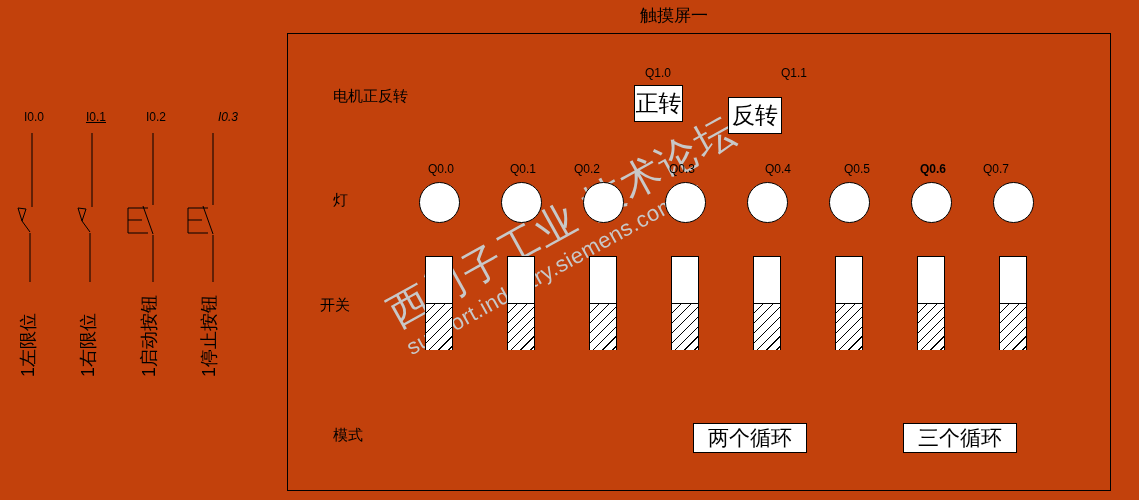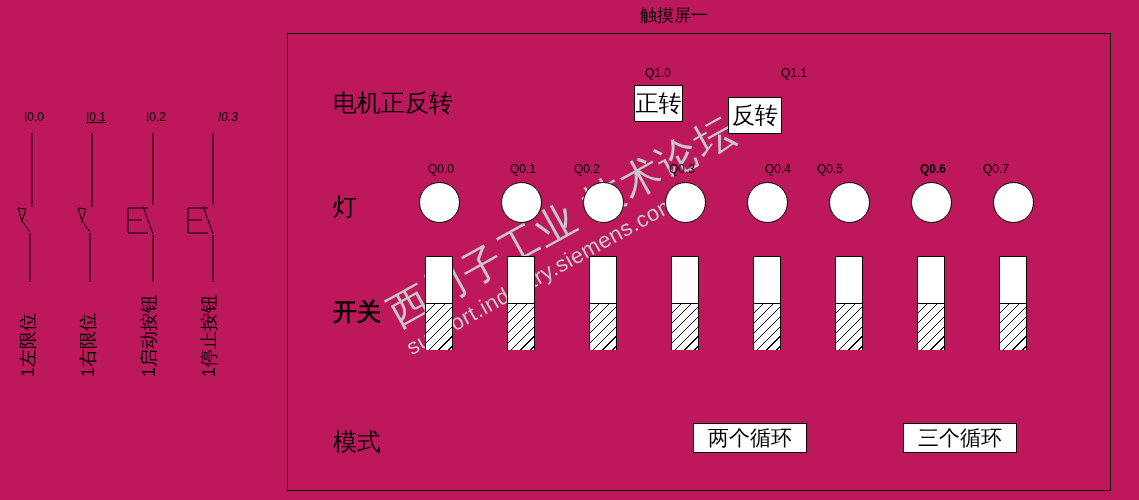--- a/index.html
+++ b/index.html
@@ -1,29 +1,29 @@
 <!DOCTYPE html>
 <html><head>
 <meta charset="utf-8">
 <style>
   html,body{margin:0;padding:0;background:#ffffff;}
   #canvas{
-    position:relative;width:1139px;height:500px;background:#be185d;overflow:hidden;
+    position:relative;width:1139px;height:500px;background:#c2410c;overflow:hidden;
     font-family:"Liberation Sans",sans-serif;color:#000;
   }
   .abs{position:absolute;}
   
   .title{left:640px;top:4px;width:90px;font-size:17px;letter-spacing:0px;white-space:nowrap;}
   
   .frame{left:287px;top:33px;width:824px;height:458px;border:1px solid #000;box-sizing:border-box;}
   
-  .rowlabel{font-size:24px;white-space:nowrap;}
+  .rowlabel{font-size:15px;white-space:nowrap;}
   .lbl-motor{left:333px;top:87px;}
   .lbl-lamp{left:333px;top:191px;}
-  .lbl-switch{left:333px;top:296px;font-weight:bold;}
+  .lbl-switch{left:320px;top:296px;}
   .lbl-mode{left:333px;top:426px;}
   
   .addr{font-size:12px;width:44px;text-align:center;white-space:nowrap;}
   
   .pbtn{border:1px solid #000;box-sizing:border-box;font-size:23px;display:flex;align-items:center;justify-content:center;white-space:nowrap;background:#fff;}
   .btn-fwd{left:634px;top:85px;width:49px;height:37px;}
   .btn-rev{left:728px;top:85px;width:54px;height:37px;margin-top:12px;}
   .addr-fwd{left:636px;top:66px;}
   .addr-rev{left:772px;top:66px;}
   
@@ -101,21 +101,21 @@
   <div class="abs pbtn btn-fwd">正转</div>
   <div class="abs addr addr-rev">Q1.1</div>
   <div class="abs pbtn btn-rev">反转</div>
 
   <div class="abs rowlabel lbl-lamp">灯</div>
   <div class="abs addr lamp-addr" style="left:419px;">Q0.0</div>
   <div class="abs addr lamp-addr" style="left:501px;">Q0.1</div>
   <div class="abs addr lamp-addr" style="left:565px;">Q0.2</div>
   <div class="abs addr lamp-addr" style="left:660px;">Q0.3</div>
   <div class="abs addr lamp-addr" style="left:747px;text-align:right;">Q0.4</div>
-  <div class="abs addr lamp-addr" style="left:808px;">Q0.5</div>
+  <div class="abs addr lamp-addr" style="left:835px;">Q0.5</div>
   <div class="abs addr lamp-addr" style="left:911px;font-weight:bold;">Q0.6</div>
   <div class="abs addr lamp-addr" style="left:974px;">Q0.7</div>
   <div class="abs lamp" style="left:419px;"></div>
   <div class="abs lamp" style="left:501px;"></div>
   <div class="abs lamp" style="left:583px;"></div>
   <div class="abs lamp" style="left:665px;"></div>
   <div class="abs lamp" style="left:747px;"></div>
   <div class="abs lamp" style="left:829px;"></div>
   <div class="abs lamp" style="left:911px;"></div>
   <div class="abs lamp" style="left:993px;"></div>

